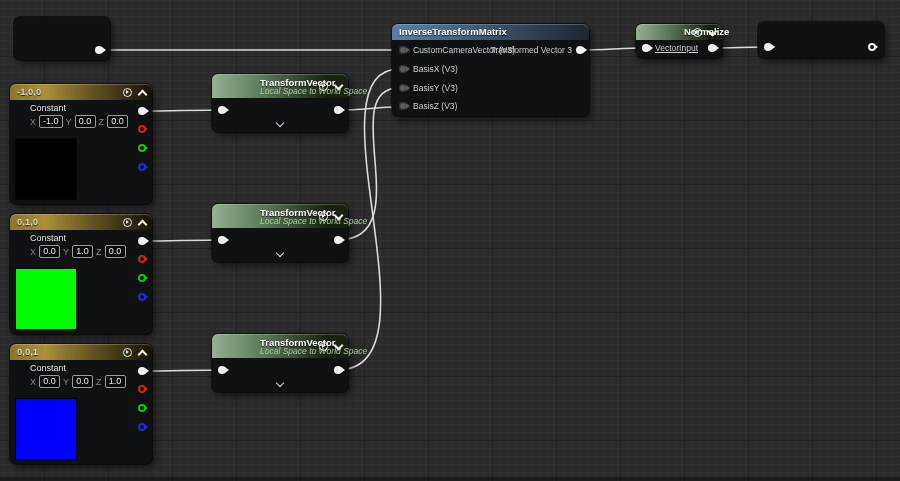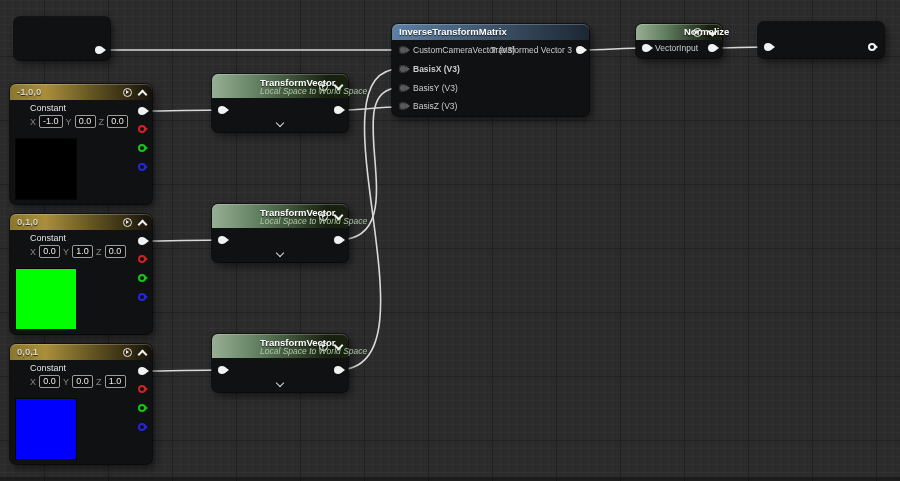--- a/index.html
+++ b/index.html
@@ -211,41 +211,41 @@
       </span>
   </div>
 
   <div class="node" style="left:392px; top:24px; width:197px; height:92px;">
     <div class="hdr hdr-blue" style="height:11px;">
       <div class="t" style="margin-top:-1px;">InverseTransformMatrix</div>
     </div>
     <span class="pin gray" style="left:7px; top:22px;"></span>
     <div class="lbl" style="left:21px; top:21px;">CustomCameraVector (V3)</div>
     <span class="pin gray" style="left:7px; top:41px;"></span>
-    <div class="lbl" style="left:21px; top:40px;font-weight:bold;">BasisX (V3)</div>
+    <div class="lbl" style="left:21px; top:40px;">BasisX (V3)</div>
     <span class="pin gray" style="left:7px; top:60px;"></span>
     <div class="lbl" style="left:21px; top:59px;">BasisY (V3)</div>
     <span class="pin gray" style="left:7px; top:78px;"></span>
     <div class="lbl" style="left:21px; top:77px;">BasisZ (V3)</div>
     <div class="out-label" style="right:17px; top:21px;">Transformed Vector 3</div>
     <span class="pin" style="left:184px; top:22px;"></span>
   </div>
 
   <div class="node" style="left:636px; top:24px; width:86px; height:34px;">
     <div class="hdr hdr-green" style="height:11px;">
       <div class="t" style="margin-top:-1px;">Normalize</div>
       <div class="icons">
         <span class="ic-circle"></span>
         <span class="chevbox">
             <span class="chev down"></span>
           </span>
       </div>
     </div>
     <span class="pin" style="left:6px; top:20px;"></span>
-    <div class="lbl" style="left:19px; top:19px;">VectorInput</div>
+    <div class="lbl" style="left:19px; top:19px;text-decoration:underline;">VectorInput</div>
     <span class="pin" style="left:72px; top:20px;"></span>
   </div>
 
   <div class="node" style="left:758px; top:22px; width:126px; height:36px;">
     <span class="pin" style="left:6px; top:21px;"></span>
     <span class="pin hollow" style="left:110px; top:21px;"></span>
   </div>
 
 </div>
 

